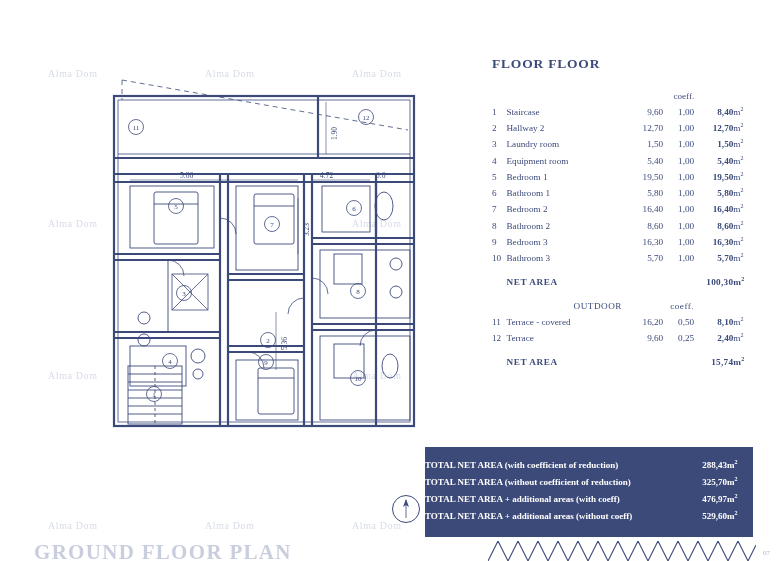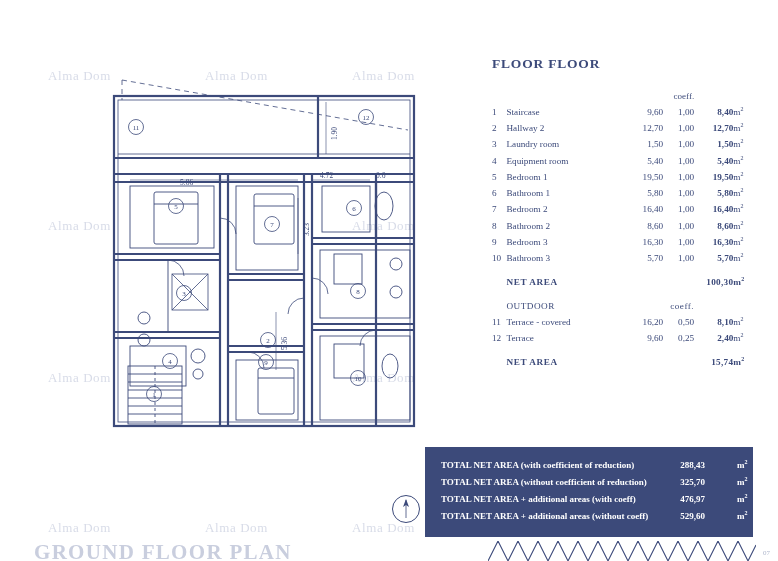--- a/index.html
+++ b/index.html
@@ -18,21 +18,21 @@
 
   .page {
     position: absolute;
     inset: 0;
   }
 
   
   .wm {
     position: absolute;
     font-family: "Liberation Serif", serif;
-    font-size: 13px;
+    font-size: 10px;
     letter-spacing: 0.6px;
     color: #d8dce8;
     white-space: nowrap;
     user-select: none;
   }
 
   
   .plan {
     position: absolute;
     left: 108px;
@@ -106,21 +106,21 @@
   td.coeff    { width: 30px;  text-align: right; padding-right: 10px; }
   td.result   { width: 38px;  text-align: right; font-weight: bold; padding-right: 5px; }
   td.unit     { width: 20px;  text-align: left; }
 
   .hdr-coeff td { padding-bottom: 1px; font-size: 9px; }
   .unit sup { font-size: 6px; vertical-align: super; }
 
   tr.spacer td { height: 8px; padding: 0; }
   tr.net td { font-weight: bold; letter-spacing: 0.3px; }
   tr.net td.name { letter-spacing: 0.6px; }
-  tr.sub td { letter-spacing: 0.5px; }
+  tr.sub td { letter-spacing: 0.5px; text-align: right; }
 
   
   .totals {
     position: absolute;
     left: 425px;
     top: 447px;
     width: 328px;
     height: 90px;
     background: #3c4a7a;
     color: #ffffff;
@@ -128,21 +128,21 @@
     box-sizing: border-box;
   }
   table.totals-table {
     border-collapse: collapse;
     width: 100%;
     font-size: 9px;
     font-weight: bold;
     color: #fff;
     font-family: "Liberation Serif", serif;
   }
-  table.totals-table td { padding: 3px 16px; white-space: nowrap; }
+  table.totals-table td { padding: 3px 0; white-space: nowrap; }
   td.tlabel { padding-left: 13px; }
   td.tval   { text-align: right; padding-right: 12px; width: 50px; }
   td.tunit  { width: 26px; text-align: left; }
   td.tunit sup { font-size: 6px; vertical-align: super; }
 
   
   .wave {
     position: absolute;
     left: 488px;
     bottom: 0;
@@ -316,21 +316,21 @@
           <text x="158" y="287">9</text>
         <circle cx="250" cy="300" r="7.5" fill="none" stroke="#3c4a7a" stroke-width="0.8"></circle>
           <text x="250" y="303">10</text>
         <circle cx="160" cy="262" r="7.5" fill="none" stroke="#3c4a7a" stroke-width="0.8"></circle>
           <text x="160" y="265">2</text>
         <circle cx="46" cy="316" r="7.5" fill="none" stroke="#3c4a7a" stroke-width="0.8"></circle>
           <text x="46" y="319">1</text>
       </g>
     </svg>
 
-    <div class="dim" style="left:72px; top:100px;">5.86</div>
+    <div class="dim" style="left:72px; top:93px;">5.86</div>
     <div class="dim" style="left:212px; top:93px;">4.72</div>
     <div class="dim" style="left:268px; top:93px;">0.6</div>
     <div class="dim rot" style="left:194px; top:158px;">3.23</div>
     <div class="dim rot" style="left:172px; top:272px;">5.36</div>
     <div class="dim rot" style="left:222px; top:62px;">1.90</div>
   </div>
 
   <div class="compass">
     <svg width="26" height="26" viewBox="0 0 26 26">
       <line x1="13" y1="4" x2="13" y2="22" stroke="#3c4a7a" stroke-width="0.8"></line>

